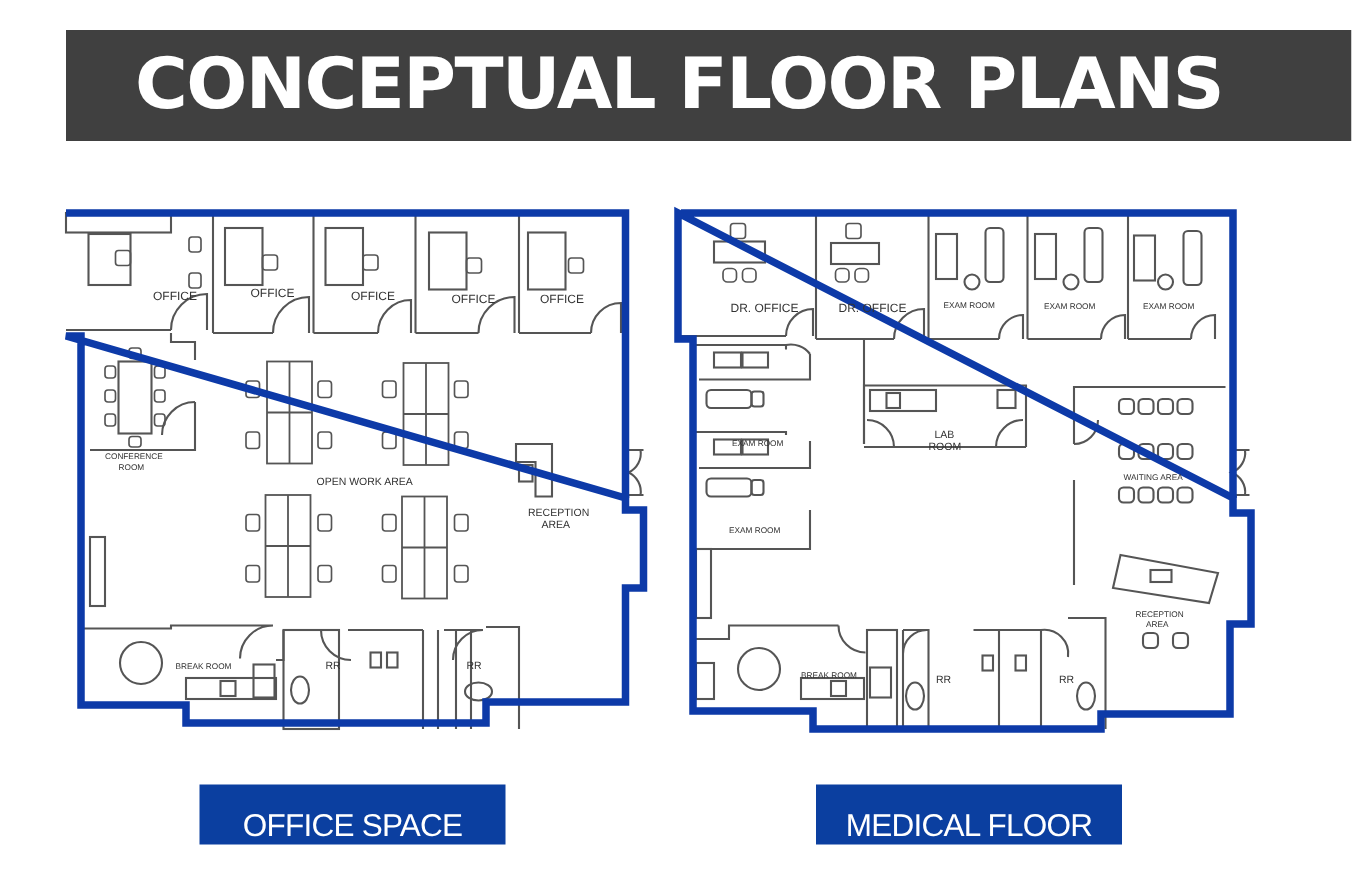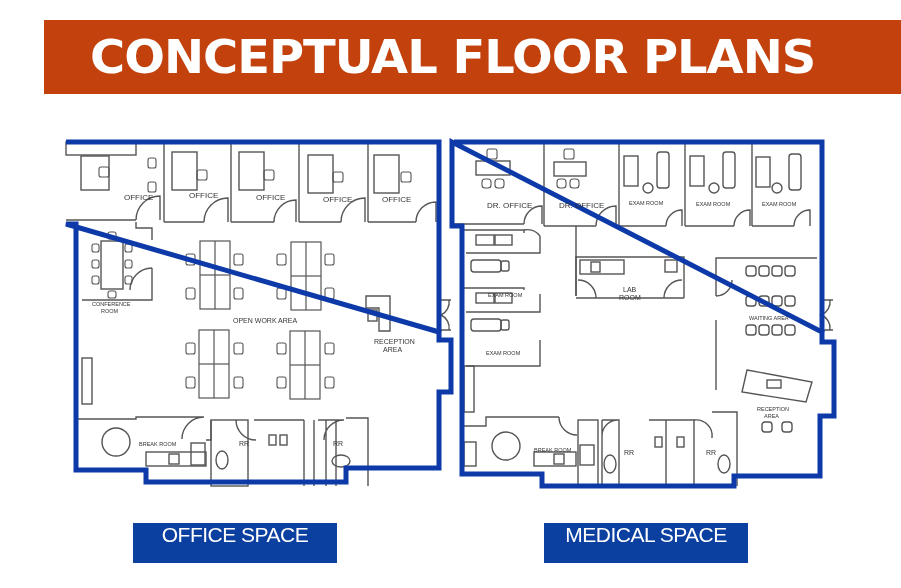--- a/index.html
+++ b/index.html
@@ -1,31 +1,31 @@
 <!DOCTYPE html>
 <html><head>
 <meta charset="utf-8">
 <style>
   html, body { margin: 0; padding: 0; background: #ffffff; }
   body { width: 901px; height: 588px; position: relative; overflow: hidden; font-family: "Liberation Sans", sans-serif; }
-  .title-bar { position: absolute; left: 44px; top: 20px; width: 857px; height: 74px; background: #c2410c; }
+  .title-bar { position: absolute; left: 44px; top: 20px; width: 857px; height: 74px; background: #404040; }
   .title-text { position: absolute; left: 46px; top: 8px; color: #ffffff; font-family: "DejaVu Sans", sans-serif; font-weight: bold; font-size: 47px; letter-spacing: -1px; line-height: 58px; white-space: nowrap; transform: scaleX(1.02); transform-origin: left; }
   .plan { position: absolute; top: 130px; }
   .plan svg { display: block; }
-  .label-btn { position: absolute; top: 523px; height: 40px; width: 204px; background: #0b3fa0; color: #fff; display: flex; align-items: flex-start; justify-content: center; font-family: "Liberation Sans", sans-serif; font-size: 21px; letter-spacing: -0.5px; }
+  .label-btn { position: absolute; top: 523px; height: 40px; width: 204px; background: #0b3fa0; color: #fff; display: flex; align-items: flex-end; justify-content: center; font-family: "Liberation Sans", sans-serif; font-size: 21px; letter-spacing: -0.5px; }
   .room-text { font-family: "Liberation Sans", sans-serif; fill: #333; }
 </style>
 </head>
 <body>
 
 <div class="title-bar">
   <div class="title-text">CONCEPTUAL FLOOR PLANS</div>
 </div>
 
-<div class="plan" style="left:56px;">
+<div class="plan" style="left:34px;">
   <svg width="420" height="370" viewBox="0 0 420 370" xmlns="http://www.w3.org/2000/svg">
     <g fill="none" stroke="#555" stroke-width="1.4">
 
       <line x1="108" y1="12" x2="108" y2="92"></line>
       <line x1="175" y1="12" x2="175" y2="92"></line>
       <line x1="243" y1="12" x2="243" y2="92"></line>
       <line x1="312" y1="12" x2="312" y2="92"></line>
 
       <line x1="10" y1="90" x2="80" y2="90"></line>
       <line x1="108" y1="92" x2="148" y2="92"></line>
@@ -267,14 +267,14 @@
     <text class="room-text" x="90" y="322" font-size="5.5">BREAK ROOM</text>
     <text class="room-text" x="180" y="325" font-size="7">RR</text>
     <text class="room-text" x="262" y="325" font-size="7">RR</text>
   </svg>
 </div>
 
 <div class="label-btn" style="left:133px;">
   <span>OFFICE SPACE</span>
 </div>
 <div class="label-btn" style="left:544px;">
-  <span>MEDICAL SPACE</span>
+  <span>MEDICAL FLOOR</span>
 </div>
 
 </body></html>

